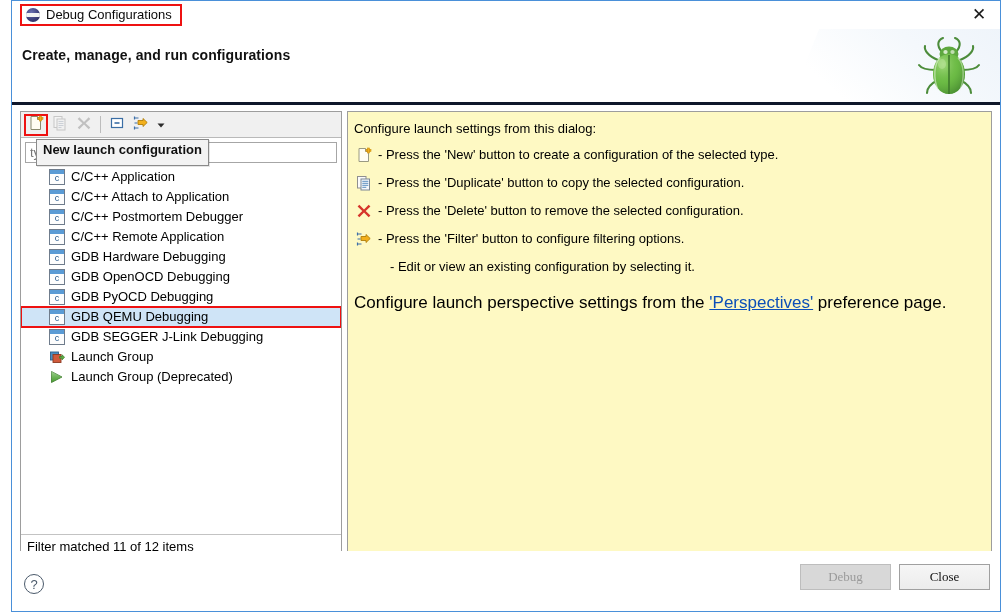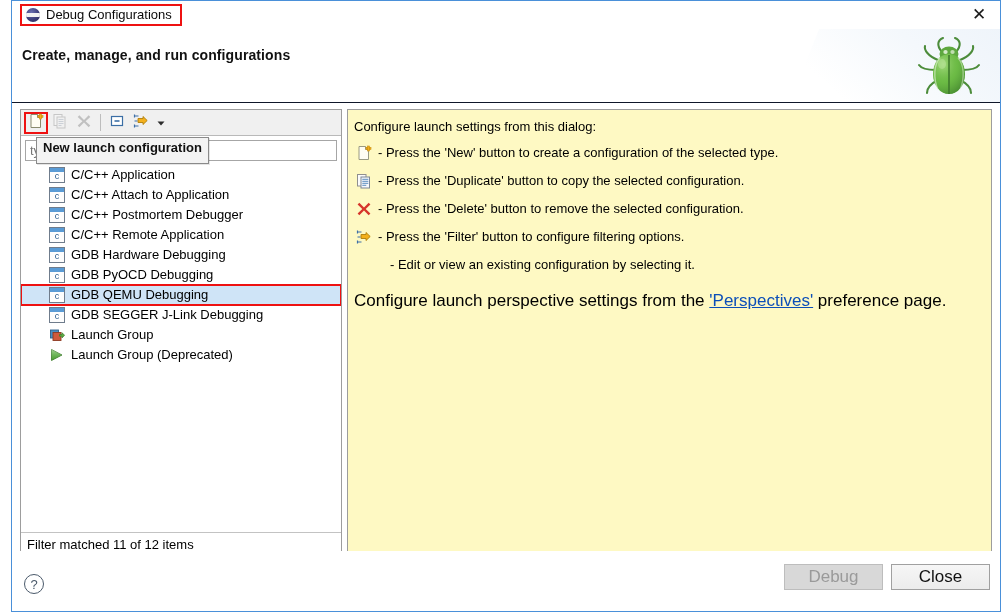--- a/index.html
+++ b/index.html
@@ -84,21 +84,21 @@
     color: #1a1a1a;
     line-height: 1;
     cursor: default;
   }
 
   
   .banner {
     flex: 0 0 73px;
     position: relative;
     background: #ffffff;
-    border-bottom: 1px solid #0f172a;
+    border-bottom: 3px solid #0f172a;
     overflow: hidden;
   }
   .banner-sheen {
     position: absolute;
     right: -40px;
     top: -70px;
     width: 230px;
     height: 230px;
     background: linear-gradient(200deg, #eaf1f9 0%, #f4f8fc 45%, #ffffff 75%);
     transform: rotate(22deg);
@@ -374,24 +374,24 @@
     margin-top: 6px;
   }
   .btn-group {
     position: absolute;
     right: 10px;
     top: 13px;
     display: flex;
     gap: 8px;
   }
   .dlg-btn {
-    width: 99px;
+    width: 91px;
     height: 26px;
-    font-family: Liberation Sans, sans-serif;
-    font-size: 17px;
+    font-family: Liberation Serif, serif;
+    font-size: 13px;
     border: 1px solid #a0a0a0;
     background: linear-gradient(180deg, #f6f6f6 0%, #ececec 100%);
     color: #111;
     box-sizing: border-box;
   }
   .dlg-btn.disabled {
     background: #d8d8d8;
     color: #9a9a9a;
     border-color: #bdbdbd;
   }
@@ -543,20 +543,24 @@
         <div class="tree-item">
           <span class="ti-icon icon-cpp"></span>
           <span class="ti-label">C/C++ Remote Application</span>
         </div>
 
         <div class="tree-item">
           <span class="ti-icon icon-cpp"></span>
           <span class="ti-label">GDB Hardware Debugging</span>
         </div>
 
+        <div class="tree-item">
+          <span class="ti-icon icon-cpp"></span>
+          <span class="ti-label">GDB OpenOCD Debugging</span>
+        </div>
 
         <div class="tree-item">
           <span class="ti-icon icon-cpp"></span>
           <span class="ti-label">GDB PyOCD Debugging</span>
         </div>
 
         <div class="tree-item selected boxed">
           <span class="ti-icon icon-cpp"></span>
           <span class="ti-label">GDB QEMU Debugging</span>
         </div>

